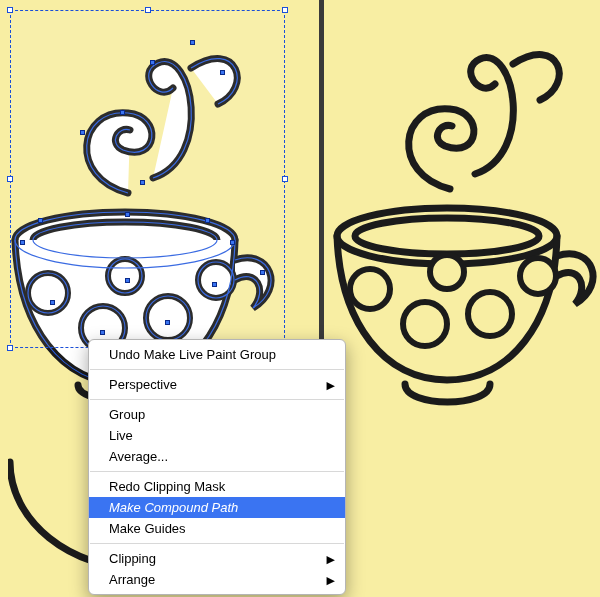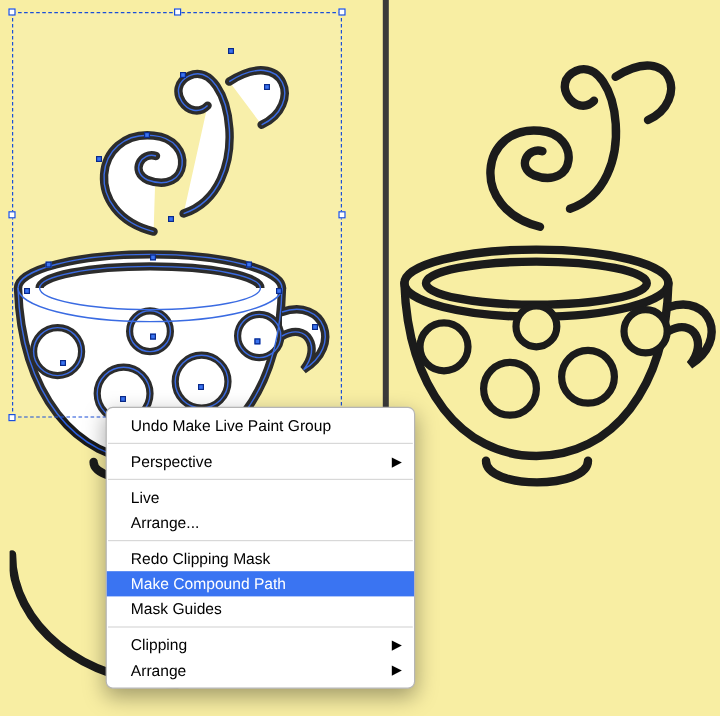--- a/index.html
+++ b/index.html
@@ -63,20 +63,21 @@
   }
   .ctx-item {
     padding: 2px 20px 2px 20px;
     line-height: 17px;
     white-space: nowrap;
     position: relative;
   }
   .ctx-item.hover {
     background: #3a74f2;
     color: #fff;
+    font-style: italic;
   }
   .ctx-sep {
     border-top: 1px solid #d8d8d8;
     margin: 4px 1px;
   }
   .ctx-item .sub-arrow {
     position: absolute;
     right: 10px;
     top: 3px;
     font-size: 11px;
@@ -198,34 +199,37 @@
     <div class="ctx-item">
       <span>Undo Make Live Paint Group</span>
     </div>
     <div class="ctx-sep"></div>
     <div class="ctx-item">
       <span>Perspective</span>
       <span class="sub-arrow">▶</span>
     </div>
     <div class="ctx-sep"></div>
     <div class="ctx-item">
+      <span>Group</span>
+    </div>
+    <div class="ctx-item">
       <span>Live</span>
     </div>
     <div class="ctx-item">
-      <span>Arrange...</span>
+      <span>Average...</span>
     </div>
     <div class="ctx-sep"></div>
     <div class="ctx-item">
       <span>Redo Clipping Mask</span>
     </div>
     <div class="ctx-item hover">
       <span>Make Compound Path</span>
     </div>
     <div class="ctx-item">
-      <span>Mask Guides</span>
+      <span>Make Guides</span>
     </div>
     <div class="ctx-sep"></div>
     <div class="ctx-item">
       <span>Clipping</span>
       <span class="sub-arrow">▶</span>
     </div>
     <div class="ctx-item">
       <span>Arrange</span>
       <span class="sub-arrow">▶</span>
     </div>

